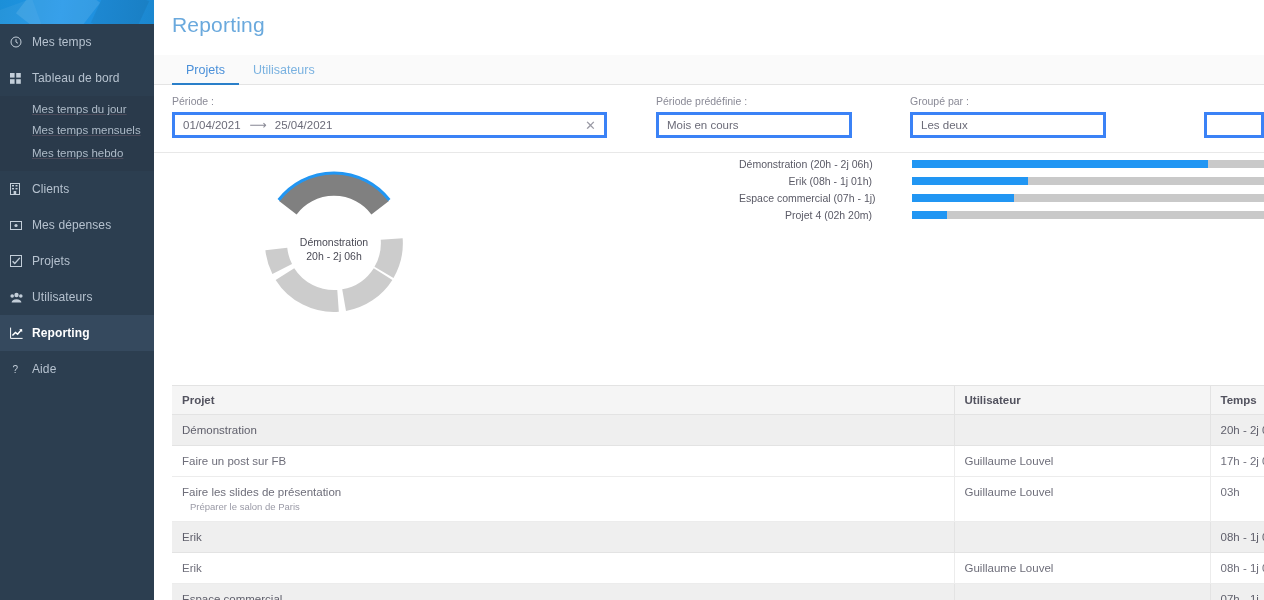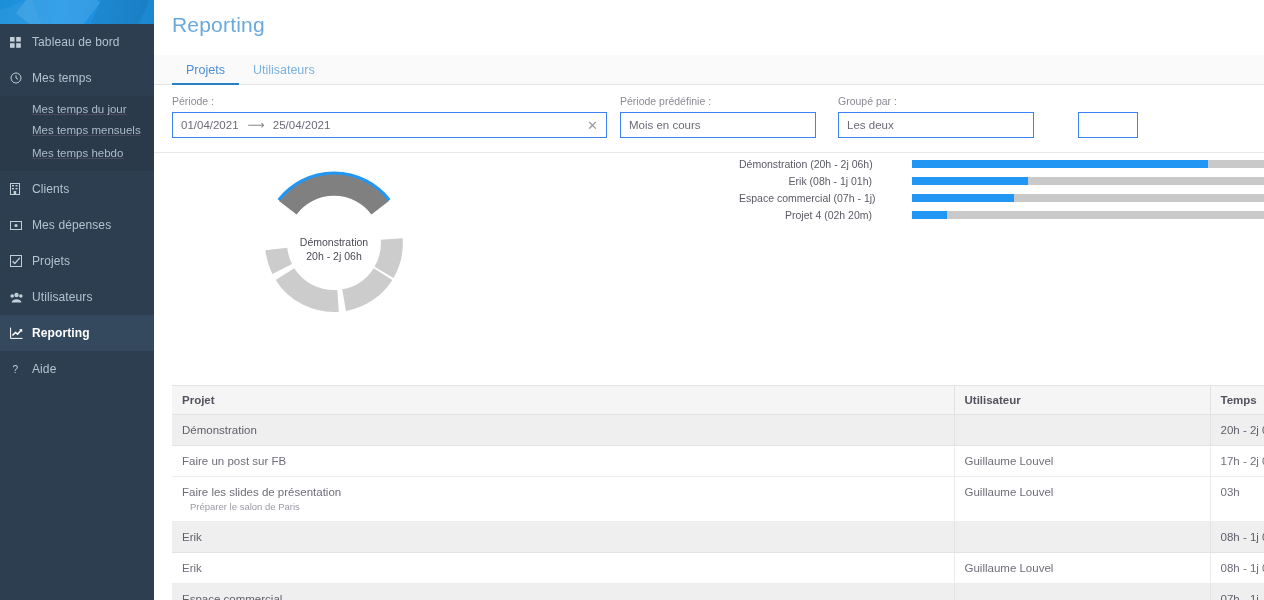--- a/index.html
+++ b/index.html
@@ -94,27 +94,28 @@
   }
 
   
   .filterbar {
     height: 68px;
     border-bottom: 1px solid #e8e8e8;
     display: flex; align-items: flex-start;
     padding: 10px 0 0 18px;
     gap: 0;
     position: relative;
+    justify-content: space-between;
   }
   .field { position: relative; }
   .field-label {
     font-size: 10.5px; color: #8a8a96; margin-bottom: 5px; display: block;
   }
   .input-box {
-    height: 26px; border: 1px solid #3b82f6; background: #fff;
+    height: 26px; border: 3px solid #3b82f6; background: #fff;
     display: flex; align-items: center; padding: 0 8px;
     font-size: 11.5px; color: #6b6b78;
   }
   .input-box .clear-x {
     margin-left: auto; color: #9a9aa5; font-size: 13px; cursor: pointer;
     padding-left: 6px;
   }
   .daterange { width: 435px; }
   .daterange .arrow { margin: 0 9px; color: #8a8a96; font-size: 12px; letter-spacing:-1px;}
   .f-periode-predef { width: 196px; }
@@ -193,38 +194,38 @@
 
   <div class="sidebar">
     <div class="logo-banner">
       <div class="shard1"></div>
       <div class="shard2"></div>
       <div class="shard3"></div>
     </div>
 
     <div class="nav-item">
       <span class="ico">
+        <svg width="12" height="12" viewBox="0 0 12 12">
+            <circle cx="6" cy="6" r="5" fill="none" stroke="currentColor" stroke-width="1"></circle>
+            <path d="M6 3.2V6l2 1.3" stroke="currentColor" stroke-width="1" fill="none"></path>
+          </svg>
+      </span>
+      <span>Mes temps</span>
+    </div>
+
+    <div class="nav-item">
+      <span class="ico">
         <svg width="11" height="11" viewBox="0 0 11 11">
             <rect x="0" y="0" width="4.6" height="4.6" fill="currentColor"></rect>
             <rect x="6.2" y="0" width="4.6" height="4.6" fill="currentColor"></rect>
             <rect x="0" y="6.2" width="4.6" height="4.6" fill="currentColor"></rect>
             <rect x="6.2" y="6.2" width="4.6" height="4.6" fill="currentColor"></rect>
           </svg>
       </span>
       <span>Tableau de bord</span>
-    </div>
-
-    <div class="nav-item">
-      <span class="ico">
-        <svg width="12" height="12" viewBox="0 0 12 12">
-            <circle cx="6" cy="6" r="5" fill="none" stroke="currentColor" stroke-width="1"></circle>
-            <path d="M6 3.2V6l2 1.3" stroke="currentColor" stroke-width="1" fill="none"></path>
-          </svg>
-      </span>
-      <span>Mes temps</span>
     </div>
 
     <div class="submenu">
       <span class="sub-item two-line">Mes temps du jour</span>
       <span class="sub-item">Mes temps mensuels</span>
       <span class="sub-item">Mes temps hebdo</span>
     </div>
 
     <div class="nav-item">
       <span class="ico">

